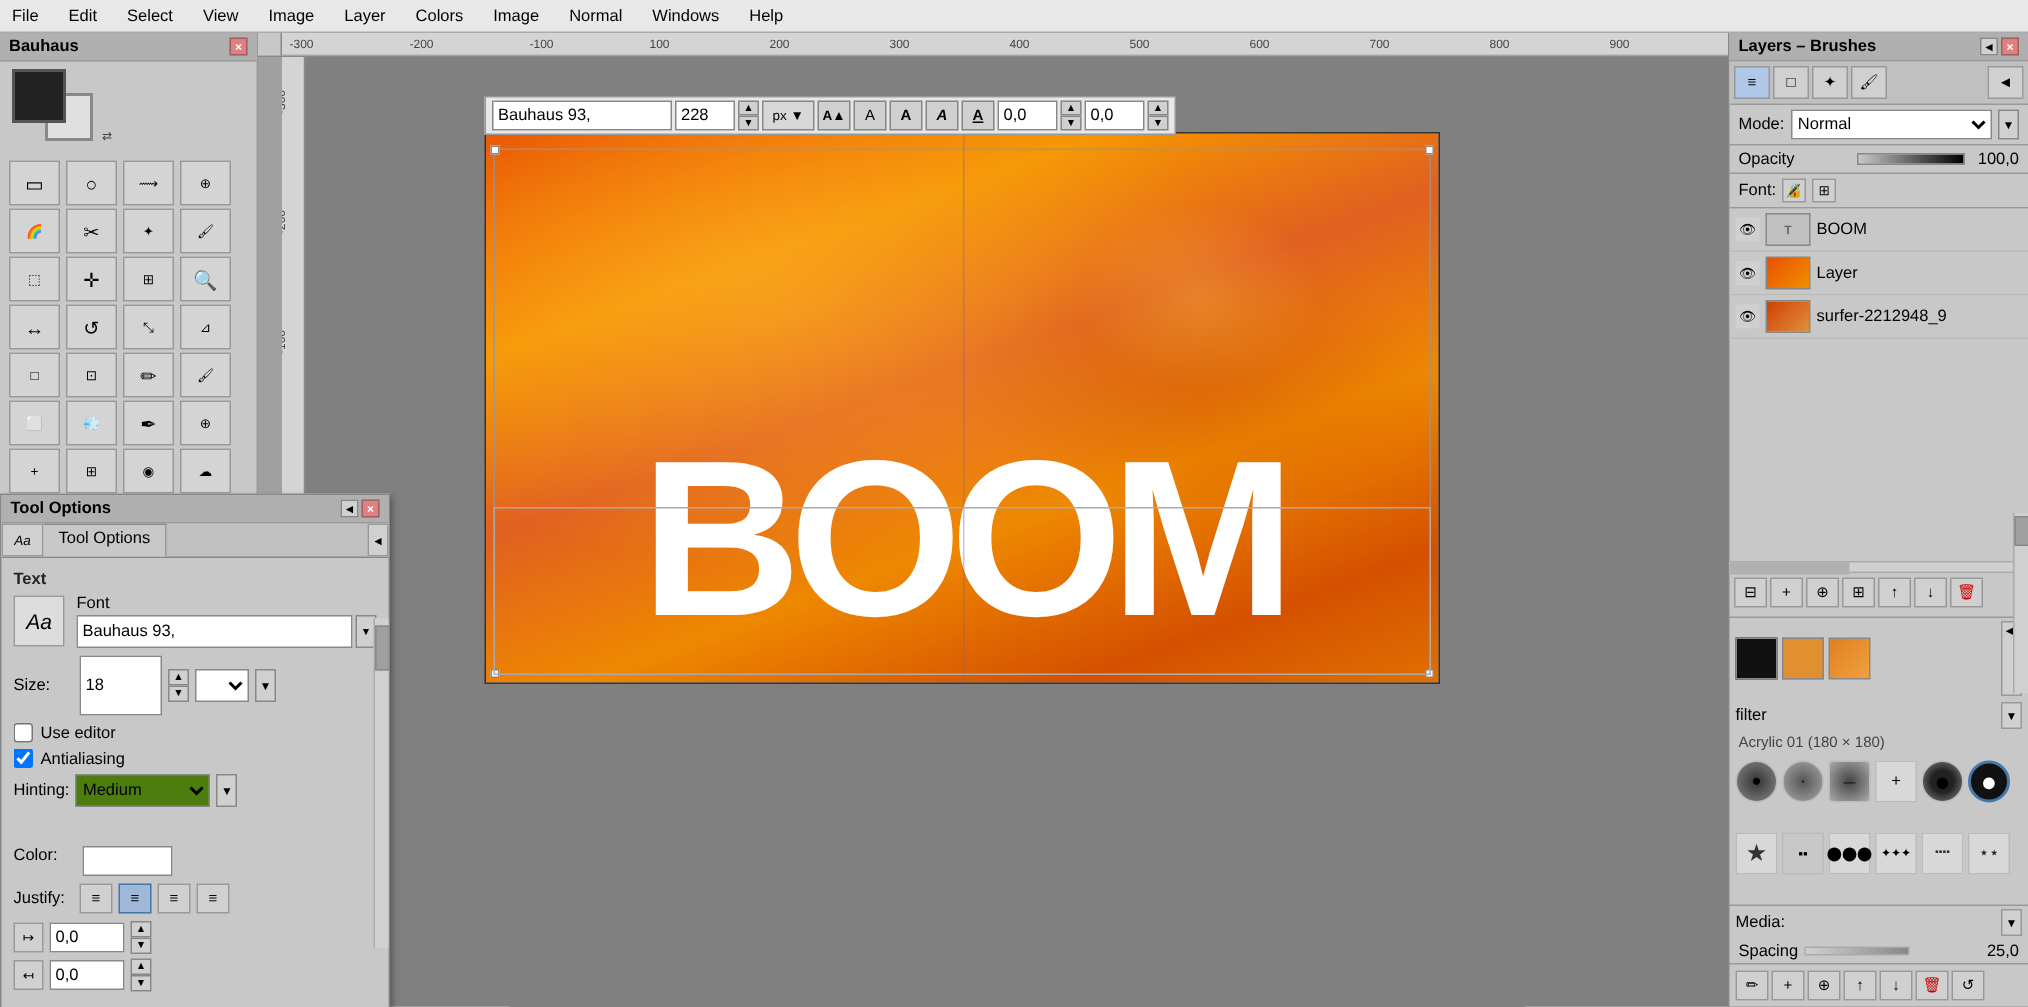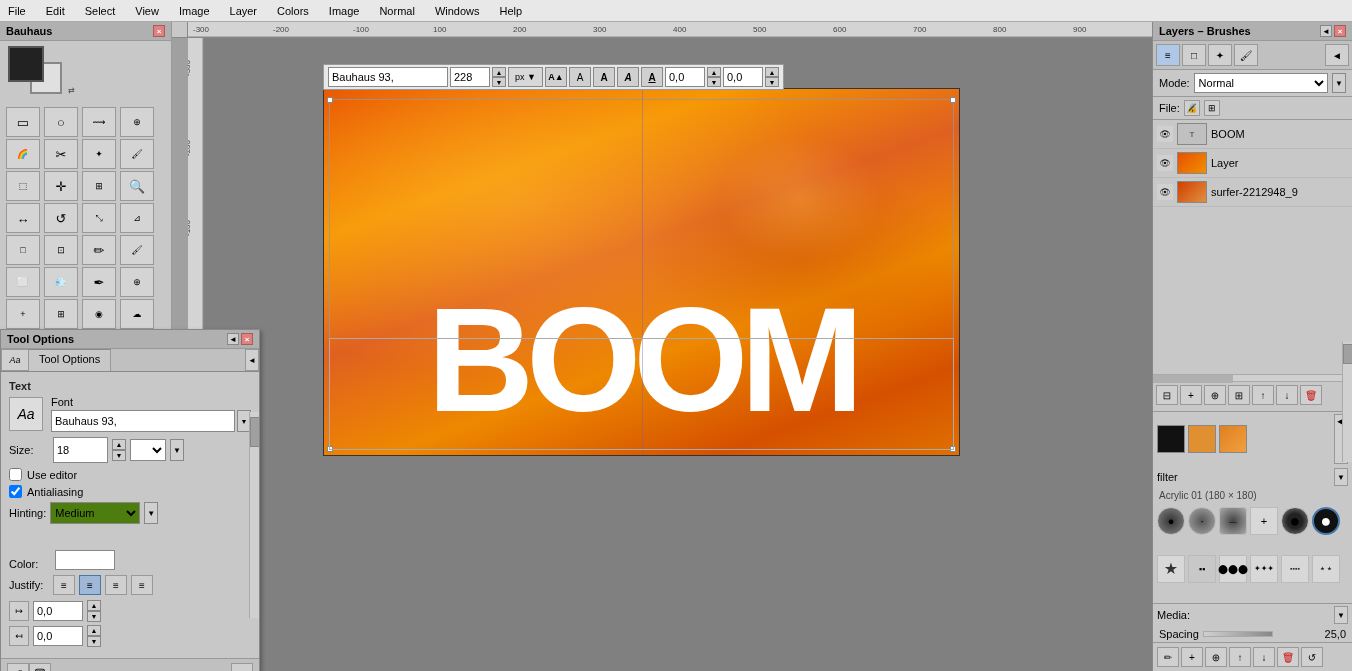--- a/index.html
+++ b/index.html
@@ -25,29 +25,29 @@
     .tool-options-tabs { display: flex; background: #c0c0c0; border-bottom: 1px solid #888; }
     .tool-options-tab { padding: 3px 10px; font-size: 11px; cursor: pointer; border-right: 1px solid #999; background: #d0d0d0; border-top: 1px solid #888; }
     .tool-options-tab.active { background: #c8c8c8; border-bottom: none; }
     .tool-options-body { padding: 8px; }
     .to-section-label { font-weight: bold; font-size: 11px; margin-bottom: 4px; color: #222; }
     .to-row { display: flex; align-items: center; gap: 4px; margin-bottom: 5px; }
     .to-label { font-size: 11px; width: 40px; }
     .to-font-input { flex: 1; height: 22px; border: 1px solid #888; background: white; font-size: 11px; padding: 0 3px; }
     .to-font-preview { width: 34px; height: 34px; background: #ddd; border: 1px solid #999; display: flex; align-items: center; justify-content: center; font-size: 14px; font-style: italic; margin-right: 4px; }
     .to-size-row { display: flex; align-items: center; gap: 4px; margin-bottom: 5px; }
-    .to-size-input { width: 55px; height: 26px; border: 1px solid #888; background: white; font-size: 11px; padding: 0 3px; }
+    .to-size-input { width: 55px; height: 40px; border: 1px solid #888; background: white; font-size: 11px; padding: 0 3px; }
     .to-unit-select { width: 36px; height: 22px; border: 1px solid #888; background: white; font-size: 10px; padding-left: 28px; }
     .to-spinner-btn { height: 11px; width: 14px; background: #d0d0d0; border: 1px solid #888; font-size: 7px; cursor: pointer; display: flex; align-items: center; justify-content: center; }
     .to-checkbox-row { display: flex; align-items: center; gap: 5px; margin-bottom: 4px; }
     .to-checkbox { width: 13px; height: 13px; }
     .to-hinting-row { display: flex; align-items: center; gap: 4px; margin-bottom: 5px; }
     .to-hinting-label { font-size: 11px; }
     .to-hinting-select { height: 22px; border: 1px solid #888; background: #4d7c0f; font-size: 11px; width: 90px; }
-    .to-color-row { display: flex; align-items: flex-end; gap: 6px; margin-bottom: 5px; margin-top: 26px; }
+    .to-color-row { display: flex; align-items: flex-start; gap: 6px; margin-bottom: 5px; margin-top: 26px; }
     .to-color-swatch { width: 60px; height: 20px; background: white; border: 1px solid #888; cursor: pointer; }
     .to-justify-row { display: flex; align-items: center; gap: 4px; margin-bottom: 5px; }
     .to-justify-btn { width: 22px; height: 20px; background: #d0d0d0; border: 1px solid #999; cursor: pointer; display: flex; align-items: center; justify-content: center; font-size: 10px; }
     .to-justify-btn.active { background: #a0b8d8; border: 1px solid #4477aa; }
     .to-indent-row { display: flex; align-items: center; gap: 4px; margin-bottom: 3px; }
     .to-indent-icon { width: 20px; height: 20px; background: #d0d0d0; border: 1px solid #999; display: flex; align-items: center; justify-content: center; font-size: 9px; }
     .to-indent-input { width: 50px; height: 20px; border: 1px solid #888; background: white; font-size: 11px; padding: 0 3px; }
     .to-bottom-bar { display: flex; align-items: center; justify-content: space-between; padding: 4px 6px; background: #c0c0c0; border-top: 1px solid #999; }
     .to-bottom-icon { width: 22px; height: 22px; background: #d0d0d0; border: 1px solid #999; cursor: pointer; display: flex; align-items: center; justify-content: center; font-size: 11px; }
 
@@ -294,23 +294,28 @@
     </div>
 
     <div class="layers-mode-row">
       <span class="layers-mode-label">Mode:</span>
       <select class="layers-mode-select">
         <option>Normal</option>
       </select>
       <div style="width:14px;height:20px;background:#d0d0d0;border:1px solid #888;cursor:pointer;display:flex;align-items:center;justify-content:center;font-size:8px;">▼</div>
     </div>
 
+    <div class="layers-opacity-row">
+      <span class="layers-opacity-label">Opacity</span>
+      <div class="opacity-bar"></div>
+      <span class="layers-opacity-value">100,0</span>
+    </div>
 
     <div class="layers-lock-row">
-      <span style="font-size:11px;">File:</span>
+      <span style="font-size:11px;">Font:</span>
       <div class="layers-lock-icon" title="Lock pixels">🔏</div>
       <div class="layers-lock-icon" title="Lock position">⊞</div>
     </div>
 
     <div style="flex:1;overflow:hidden;">
 
       <div class="layer-item">
         <div class="layer-eye">👁</div>
         <div class="layer-thumb" style="background:#c0c0c0;display:flex;align-items:center;justify-content:center;">
           <span style="font-size:8px;font-weight:bold;color:#666;">T</span>

